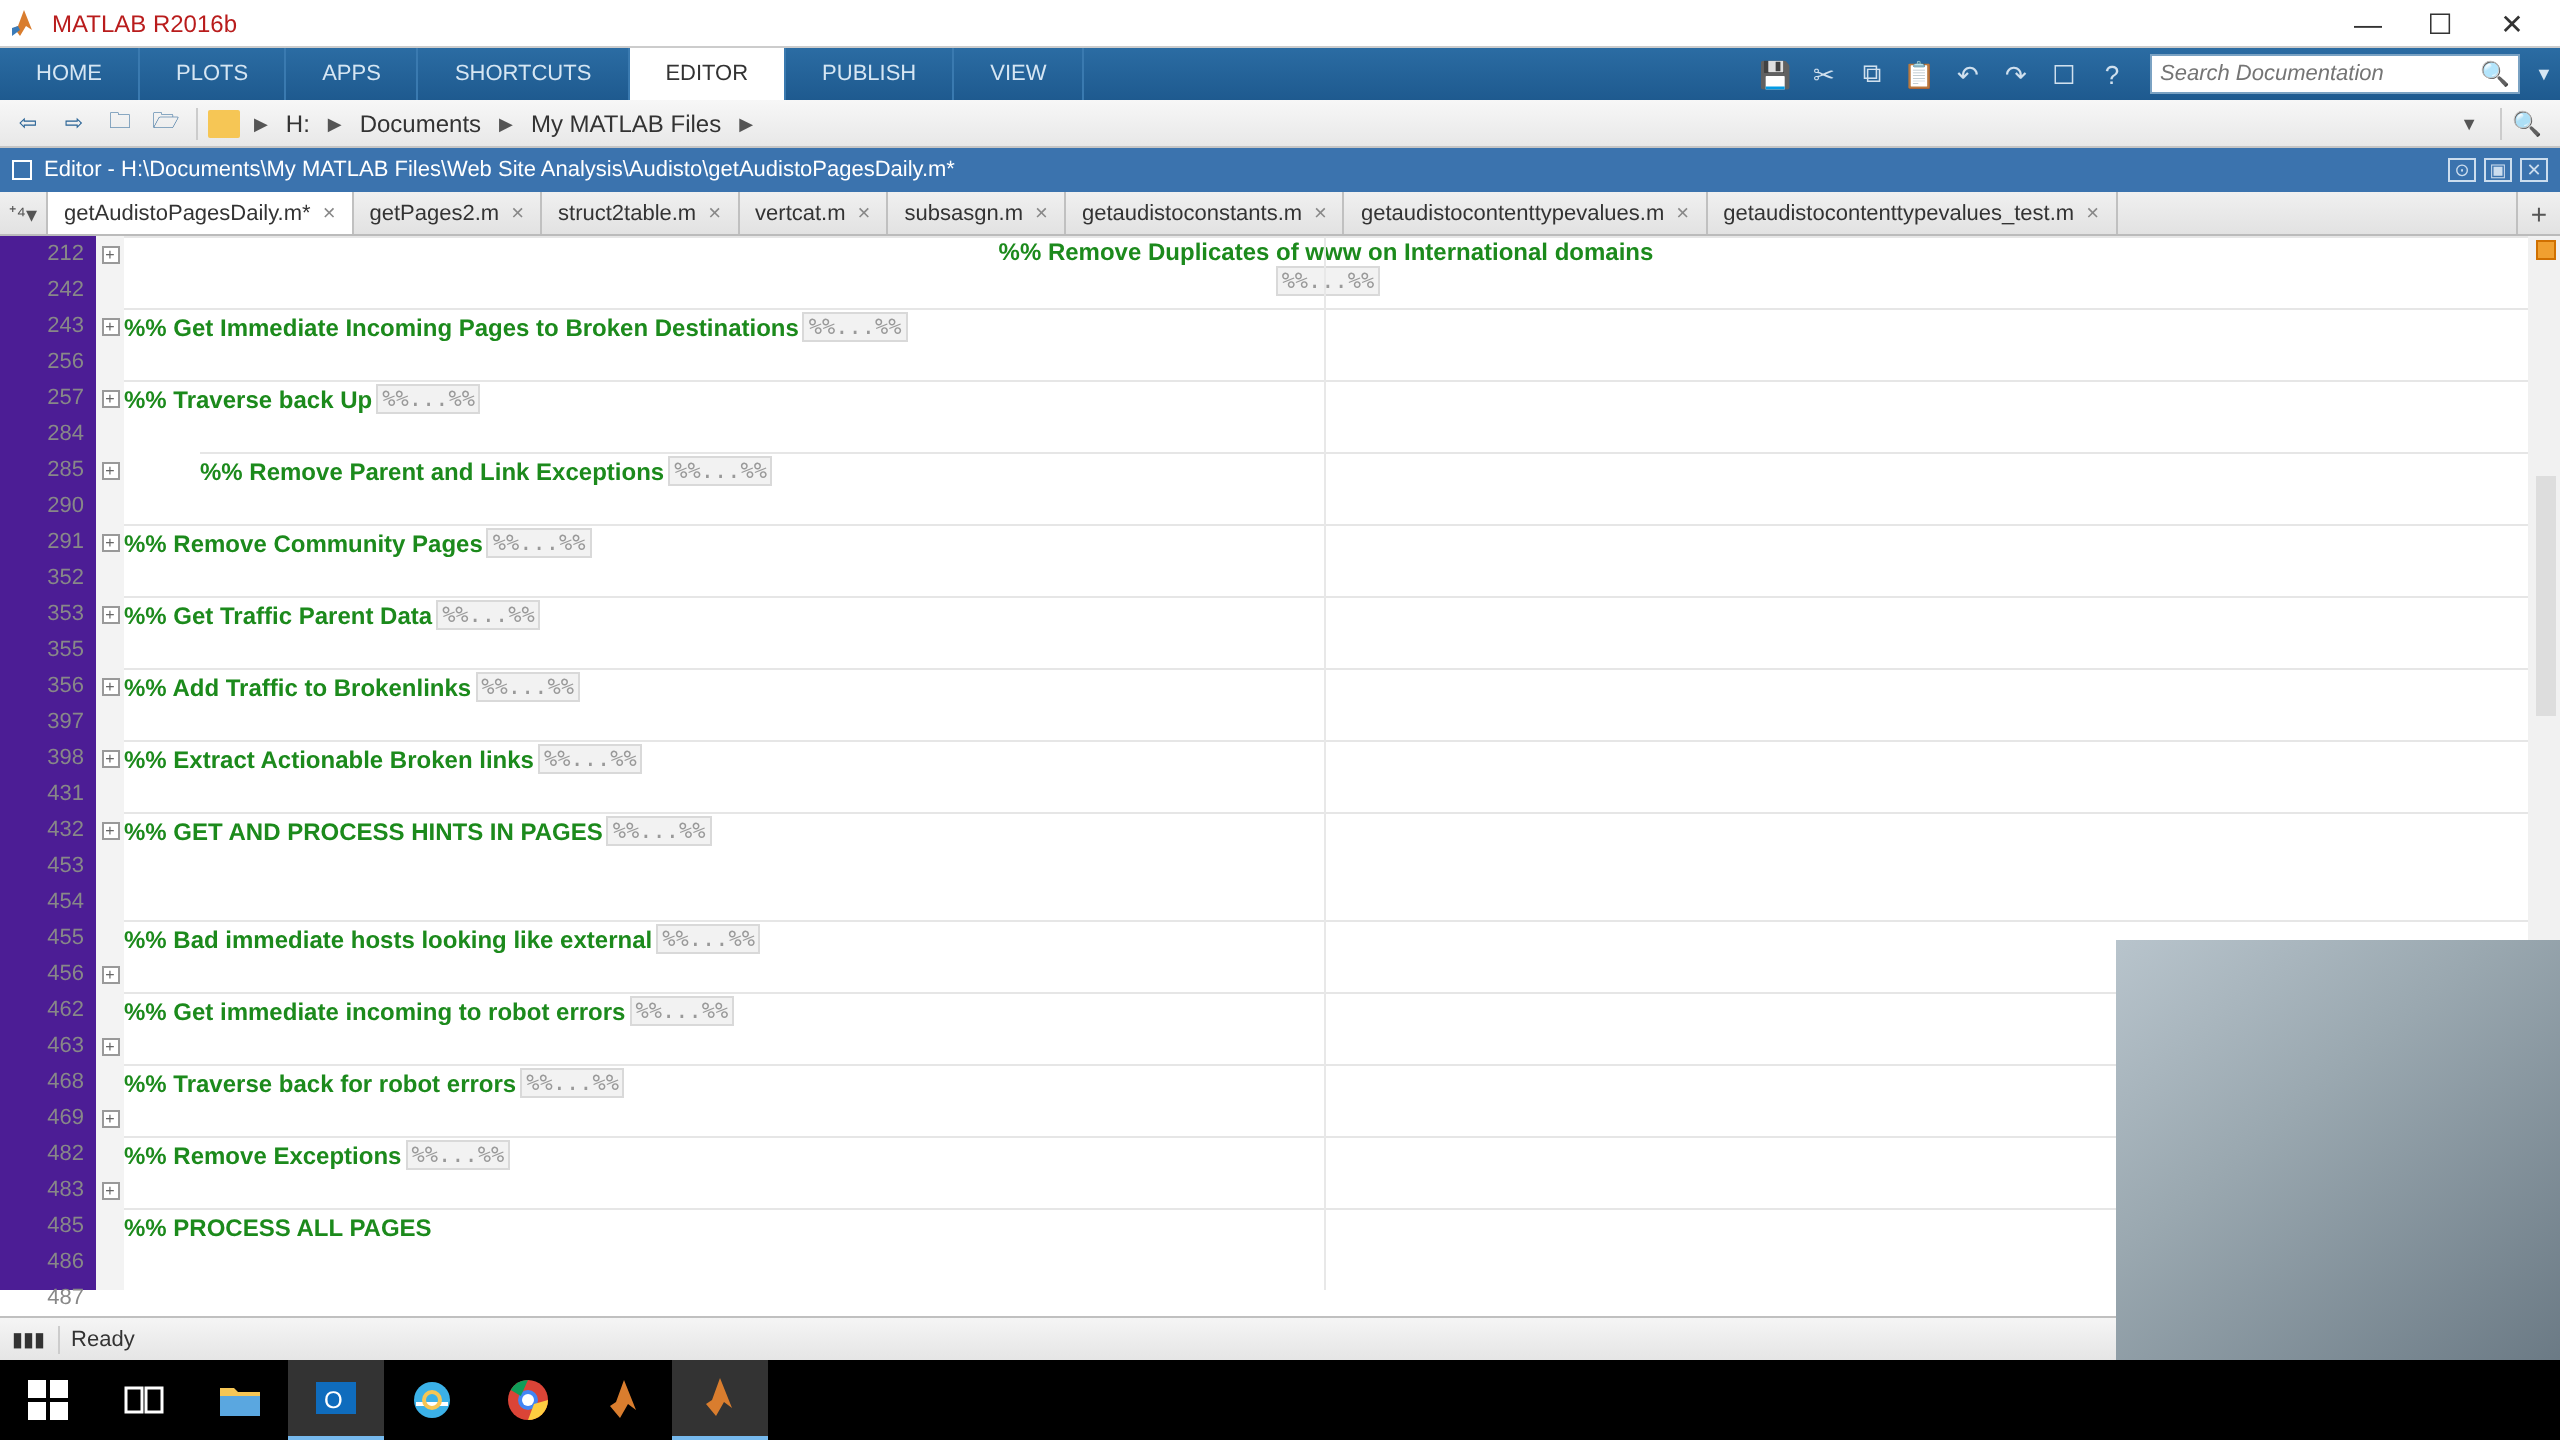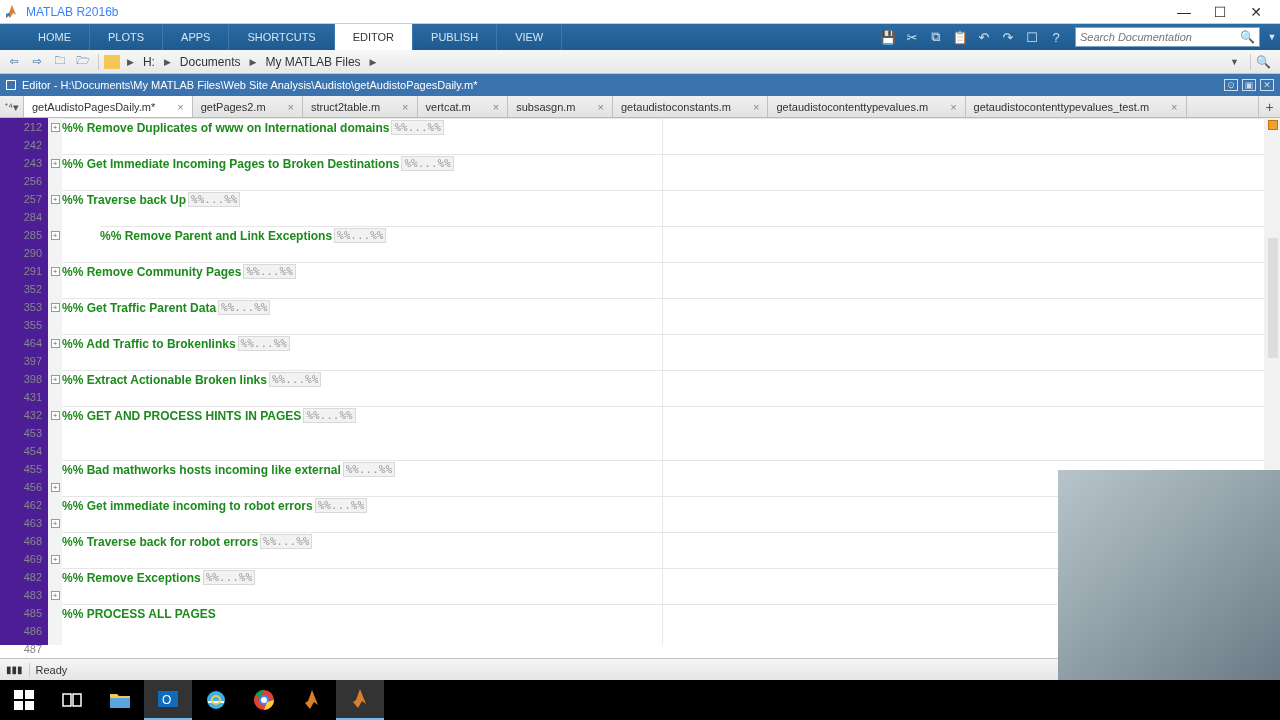--- a/index.html
+++ b/index.html
@@ -1,20 +1,20 @@
 <!DOCTYPE html>
 <html><head>
 <meta charset="utf-8">
 <style>
 * { margin: 0; padding: 0; box-sizing: border-box; font-family: "Segoe UI", Arial, sans-serif; }
 body { width: 1280px; height: 720px; overflow: hidden; background: #fff; position: relative; }
 
 .titlebar { height: 24px; background: #fff; display: flex; align-items: center; padding: 0 4px; border-bottom: 1px solid #ccc; }
 .titlebar-icon { width: 16px; height: 16px; margin-right: 6px; }
-.titlebar-text { font-size: 12px; color: #3b82f6; flex: 1; }
+.titlebar-text { font-size: 12px; color: #b91c1c; flex: 1; }
 .win-controls { display: flex; gap: 12px; margin-right: 8px; }
 .win-btn { width: 24px; height: 18px; display: flex; align-items: center; justify-content: center; font-size: 14px; color: #333; cursor: pointer; }
 
 .toolstrip { height: 26px; background: linear-gradient(#2b6ca3, #1e5a8f); display: flex; align-items: stretch; }
 .ts-tab { padding: 0 18px; display: flex; align-items: center; color: #d6e6f3; font-size: 11px; font-weight: 500; border-right: 1px solid #3a7ab0; cursor: pointer; }
 .ts-tab.active { background: #fff; color: #333; }
 .ts-spacer { flex: 1; }
 .ts-icons { display: flex; align-items: center; gap: 6px; padding: 0 6px; }
 .ts-icon { width: 18px; height: 18px; display: flex; align-items: center; justify-content: center; color: #d0e0ee; font-size: 13px; cursor: pointer; }
 .search-box { width: 185px; height: 20px; margin: 3px 4px 0 4px; background: #fff; border: 1px solid #7aa2c3; display: flex; align-items: center; padding: 0 4px; }
@@ -30,21 +30,21 @@
 .nav-dd { margin-left: auto; font-size: 9px; color: #555; padding: 0 6px; }
 .nav-mag { width: 20px; font-size: 12px; color: #333; }
 
 .editor-title { height: 22px; background: #3b73ae; display: flex; align-items: center; padding: 0 6px; color: #fff; font-size: 11px; }
 .editor-title .et-icon { width: 10px; height: 10px; border: 1px solid #fff; margin-right: 6px; }
 .editor-title .et-right { margin-left: auto; display: flex; gap: 4px; }
 .et-win { width: 14px; height: 12px; border: 1px solid #cde; font-size: 9px; color: #cde; display: flex; align-items: center; justify-content: center; cursor: pointer; }
 
 .file-tabs { height: 22px; background: linear-gradient(#f0f0f0,#e2e2e2); border-bottom: 1px solid #bbb; display: flex; align-items: stretch; }
 .add-col { width: 24px; border-right: 1px solid #c0c0c0; display: flex; align-items: center; justify-content: center; font-size: 11px; color: #555; cursor: pointer; }
-.ftab { display: flex; align-items: center; padding: 0 8px; border-right: 1px solid #c0c0c0; font-size: 11px; color: #333; cursor: pointer; gap: 22px; }
+.ftab { display: flex; align-items: center; padding: 0 8px; border-right: 1px solid #c0c0c0; font-size: 11px; color: #333; cursor: pointer; gap: 6px; }
 .ftab.active { background: #fff; }
 .ftab-x { color: #888; font-size: 11px; cursor: pointer; }
 .ftab-add { margin-left: auto; width: 22px; display: flex; align-items: center; justify-content: center; color: #555; font-size: 14px; border-left: 1px solid #c0c0c0; cursor: pointer; }
 
 .editor-body { position: relative; height: 527px; display: flex; background: #fff; }
 .gutter { width: 48px; background: #4c1d95; text-align: right; padding-right: 4px; font-family: Consolas, monospace; font-size: 11px; color: #888; }
 .fold-col { width: 14px; background: #f3f3f3; }
 .code { flex: 1; font-family: Consolas, monospace; font-size: 12px; position: relative; }
 .code-row { height: 18px; display: flex; align-items: center; }
 .gutter .code-row { justify-content: flex-end; padding-right: 2px; }
@@ -78,21 +78,21 @@
     </svg>
   <span class="titlebar-text">MATLAB R2016b</span>
   <div class="win-controls">
     <div class="win-btn">—</div>
     <div class="win-btn">☐</div>
     <div class="win-btn">✕</div>
   </div>
 </div>
 
 <div class="toolstrip">
-  <div id="ts-tabs" style="display: flex; padding-left: 20px;">
+  <div id="ts-tabs" style="display: flex;">
       <div class="ts-tab">HOME</div>
       <div class="ts-tab">PLOTS</div>
       <div class="ts-tab">APPS</div>
       <div class="ts-tab">SHORTCUTS</div>
       <div class="ts-tab active">EDITOR</div>
       <div class="ts-tab">PUBLISH</div>
       <div class="ts-tab">VIEW</div>
     </div>
   <div class="ts-spacer"></div>
   <div class="ts-icons">
@@ -187,21 +187,21 @@
       <div class="code-row">243</div>
       <div class="code-row">256</div>
       <div class="code-row">257</div>
       <div class="code-row">284</div>
       <div class="code-row">285</div>
       <div class="code-row">290</div>
       <div class="code-row">291</div>
       <div class="code-row">352</div>
       <div class="code-row">353</div>
       <div class="code-row">355</div>
-      <div class="code-row">464</div>
+      <div class="code-row">356</div>
       <div class="code-row">397</div>
       <div class="code-row">398</div>
       <div class="code-row">431</div>
       <div class="code-row">432</div>
       <div class="code-row">453</div>
       <div class="code-row">454</div>
       <div class="code-row">455</div>
       <div class="code-row">456</div>
       <div class="code-row">462</div>
       <div class="code-row">463</div>
@@ -266,21 +266,21 @@
       <div class="code-row"></div>
       <div class="code-row">
         <div class="fold-mark">+</div>
       </div>
       <div class="code-row"></div>
       <div class="code-row"></div>
       <div class="code-row"></div>
     </div>
   <div class="code" id="code">
     <div class="vline"></div>
-  <div class="code-row" style="border-top: 1px solid rgb(230, 230, 230);">
+  <div class="code-row" style="border-top: 1px solid rgb(230, 230, 230); flex-direction: column;">
         <span class="cell">%% Remove Duplicates of www on International domains</span>
         <span class="fold-ind">%%...%%</span>
       </div>
       <div class="code-row"></div>
       <div class="code-row" style="border-top: 1px solid rgb(230, 230, 230);">
         <span class="cell">%% Get Immediate Incoming Pages to Broken Destinations</span>
         <span class="fold-ind">%%...%%</span>
       </div>
       <div class="code-row"></div>
       <div class="code-row" style="border-top: 1px solid rgb(230, 230, 230);">
@@ -313,21 +313,21 @@
         <span class="fold-ind">%%...%%</span>
       </div>
       <div class="code-row"></div>
       <div class="code-row" style="border-top: 1px solid rgb(230, 230, 230);">
         <span class="cell">%% GET AND PROCESS HINTS IN PAGES</span>
         <span class="fold-ind">%%...%%</span>
       </div>
       <div class="code-row"></div>
       <div class="code-row"></div>
       <div class="code-row" style="border-top: 1px solid rgb(230, 230, 230);">
-        <span class="cell">%% Bad mathworks hosts incoming like external</span>
+        <span class="cell">%% Bad immediate hosts looking like external</span>
         <span class="fold-ind">%%...%%</span>
       </div>
       <div class="code-row"></div>
       <div class="code-row" style="border-top: 1px solid rgb(230, 230, 230);">
         <span class="cell">%% Get immediate incoming to robot errors</span>
         <span class="fold-ind">%%...%%</span>
       </div>
       <div class="code-row"></div>
       <div class="code-row" style="border-top: 1px solid rgb(230, 230, 230);">
         <span class="cell">%% Traverse back for robot errors</span>

